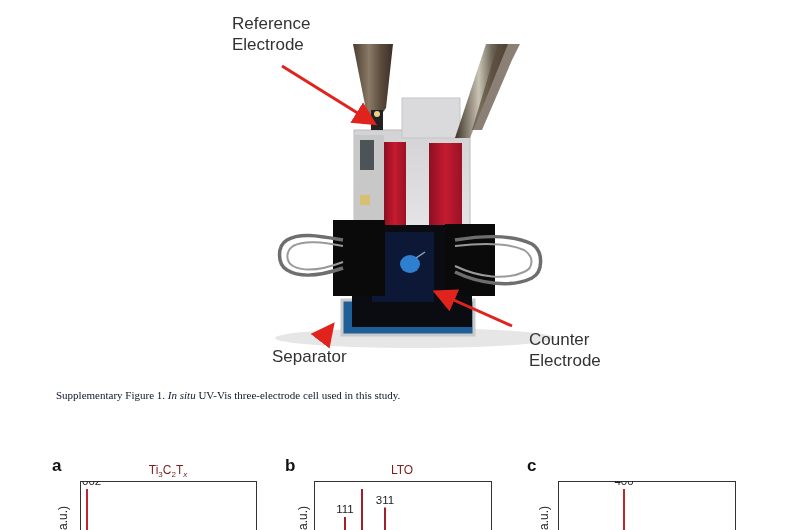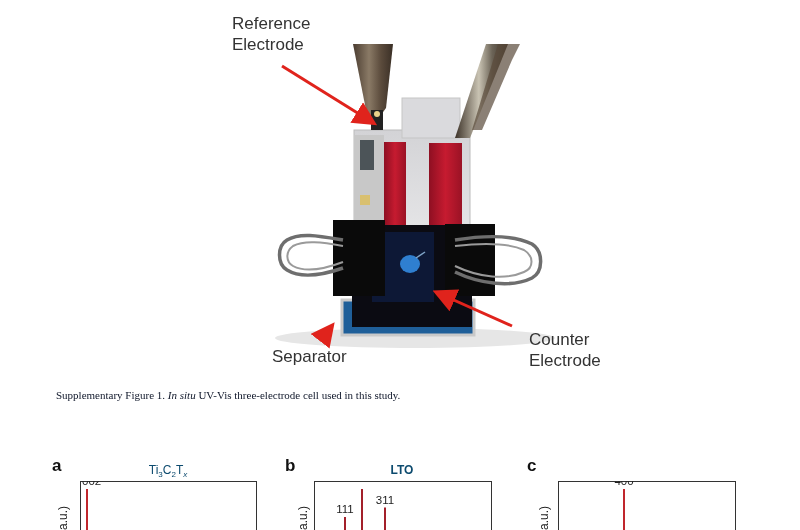--- a/index.html
+++ b/index.html
@@ -2,21 +2,21 @@
 <html><head>
 <meta charset="utf-8">
 <style>
   html, body { margin:0; padding:0; background:#ffffff; }
   body { width:800px; height:530px; position:relative; overflow:hidden; font-family:"Liberation Sans", sans-serif; color:#222; }
   .abs { position:absolute; }
   .label-sans { font-family:"Liberation Sans", sans-serif; font-size:17px; color:#333; line-height:21px; }
   .caption { font-family:"Liberation Serif", serif; font-weight:normal; font-size:11px; color:#0f172a; white-space:nowrap; }
   .caption i { font-style:italic; }
   .panel-letter { font-family:"Liberation Sans", sans-serif; font-weight:bold; font-size:17px; color:#111; }
-  .panel-title { font-family:"Liberation Sans", sans-serif; font-size:12px; color:#0c4a6e; text-align:center; }
+  .panel-title { font-family:"Liberation Sans", sans-serif; font-size:12px; color:#7f1d1d; text-align:center; }
   .plot-box { border:1.5px solid #333; border-bottom:none; background:#fff; }
   .ylabel { font-family:"Liberation Sans", sans-serif; font-size:12px; color:#222; transform:rotate(-90deg); transform-origin:left top; white-space:nowrap; }
   svg text { font-family:"Liberation Sans", sans-serif; }
 </style>
 </head>
 <body>
 
 <svg class="abs" style="left:0;top:0;" width="800" height="380" viewBox="0 0 800 380">
   <defs>
     <linearGradient id="clipMetal" x1="0" x2="1" y1="0" y2="0">
@@ -108,21 +108,21 @@
 <div class="abs panel-letter" style="left:52px;top:456px;">a</div>
 <div class="abs panel-title" style="left:80px;top:463px;width:176px;"><span>Ti</span><sub style="font-size:8px;">3</sub><span>C</span><sub style="font-size:8px;">2</sub><span>T</span><sub style="font-size:8px;font-style:italic;">x</sub></div>
 <div class="abs plot-box" style="left:80px;top:481px;width:175px;height:60px;"></div>
 <div class="abs ylabel" style="left:56px;top:534px;">(a.u.)</div>
 <svg class="abs" id="peaks-a" style="left:80px;top:481px;" width="176" height="60">
     <line x1="7" x2="7" y1="8" y2="70" stroke="#c0262d" stroke-width="2"></line>
     <text x="2" y="4" font-size="11.5" fill="#222" text-anchor="start">002</text>
   </svg>
 
 <div class="abs panel-letter" style="left:285px;top:456px;">b</div>
-<div class="abs panel-title" style="left:314px;top:463px;width:176px;font-weight:bold;">LTO</div>
+<div class="abs panel-title" style="left:314px;top:463px;width:176px;">LTO</div>
 <div class="abs plot-box" style="left:314px;top:481px;width:176px;height:60px;"></div>
 <div class="abs ylabel" style="left:296px;top:534px;">(a.u.)</div>
 <svg class="abs" id="peaks-b" style="left:314px;top:481px;" width="177" height="60">
     <line x1="31" x2="31" y1="35.9" y2="70" stroke="#a3202a" stroke-width="2"></line>
     <text x="31" y="31.9" font-size="11.5" fill="#222" text-anchor="middle">111</text>
     <line x1="48" x2="48" y1="8" y2="70" stroke="#a3202a" stroke-width="2"></line>
     <line x1="71" x2="71" y1="26.6" y2="70" stroke="#a3202a" stroke-width="2"></line>
     <text x="71" y="22.6" font-size="11.5" fill="#222" text-anchor="middle">311</text>
   </svg>
 

